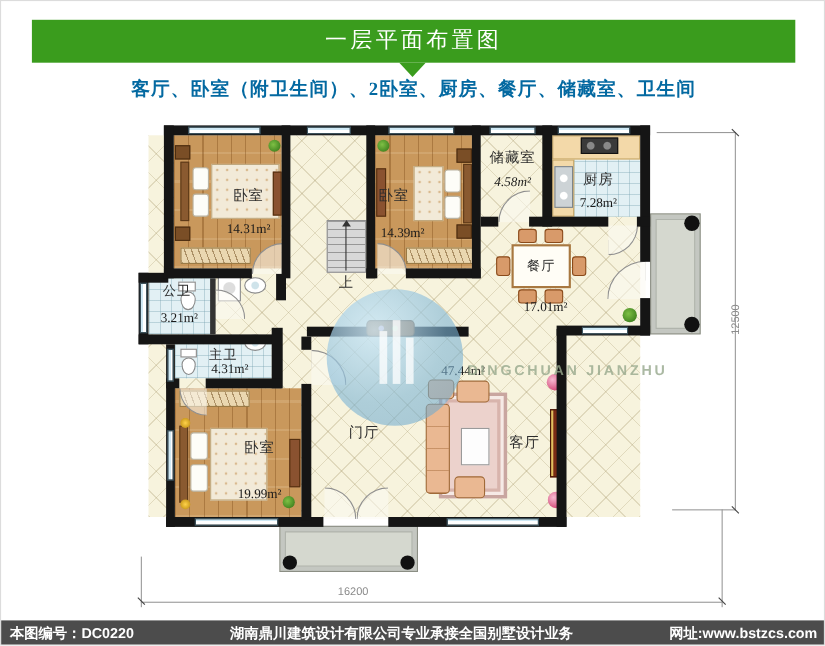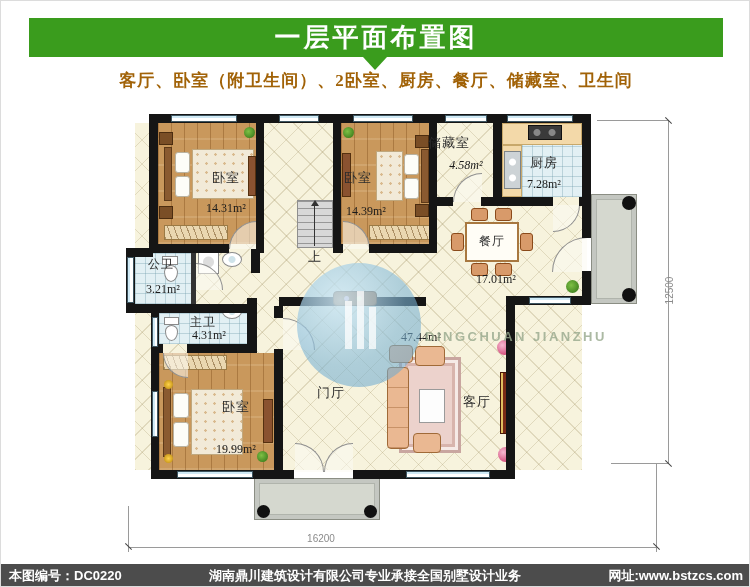--- a/index.html
+++ b/index.html
@@ -1,24 +1,24 @@
 <!DOCTYPE html>
 <html><head>
 <meta charset="utf-8">
 <style>
   html,body{margin:0;padding:0;background:#fff;}
   .page{position:relative;width:750px;height:587px;background:#fff;border:1px solid #dcdcdc;box-sizing:border-box;
         font-family:"Liberation Sans","DejaVu Sans",sans-serif;overflow:hidden;}
   .abs{position:absolute;}
   
   .titlebar{left:28px;top:17px;width:694px;height:39px;background:#3a9c1d;color:#fff;text-align:center;
-            line-height:39px;font-size:26px;font-weight:bold;letter-spacing:3px;}
+            line-height:39px;font-size:20px;font-weight:normal;letter-spacing:3px;}
   .tri{left:362px;top:56px;width:0;height:0;border-left:12px solid transparent;border-right:12px solid transparent;
        border-top:13px solid #3a9c1d;}
-  .subtitle{left:0;top:68px;width:750px;text-align:center;font-size:17px;font-weight:bold;color:#a16207;
+  .subtitle{left:0;top:68px;width:750px;text-align:center;font-size:17px;font-weight:bold;color:#0369a1;
             font-family:"Liberation Serif","DejaVu Serif",serif;letter-spacing:1px;}
   
   .tile{background:#f7f3dd;background-image:
         repeating-linear-gradient(45deg,rgba(165,150,105,.28) 0 1px,transparent 1px 17px),
         repeating-linear-gradient(-45deg,rgba(165,150,105,.28) 0 1px,transparent 1px 17px);}
   .wood{background-color:#c9985c;background-image:
         repeating-linear-gradient(90deg,rgba(115,65,15,.35) 0 1px,transparent 1px 13px),
         repeating-linear-gradient(0deg,rgba(255,245,220,.14) 0 2px,transparent 2px 26px);}
   .bath{background:#e2f0f4;background-image:
         repeating-linear-gradient(0deg,rgba(110,155,170,.35) 0 1px,transparent 1px 10px),
@@ -233,21 +233,21 @@
        background-image:radial-gradient(circle,#cfe3ea 3px,transparent 4px);"></div>
   <div class="abs furn fixt" style="left:221px;top:303px;width:20px;height:15px;border-radius:50%;
        background-image:radial-gradient(circle,#cfe3ea 3px,transparent 4px);"></div>
   <div class="abs furn fixt" style="left:163px;top:316px;width:15px;height:8px;"></div>
   <div class="abs furn fixt" style="left:164px;top:324px;width:13px;height:16px;border-radius:50% 50% 50% 50%/40% 40% 60% 60%;"></div>
 
   <div class="abs rlabel" style="left:195px;top:168px;width:60px;">卧室</div>
   <div class="abs alabel" style="left:185px;top:200px;width:80px;">14.31m²</div>
   <div class="abs rlabel" style="left:327px;top:168px;width:60px;">卧室</div>
   <div class="abs alabel" style="left:325px;top:203px;width:80px;">14.39m²</div>
-  <div class="abs rlabel" style="left:419px;top:133px;width:58px;">储藏室</div>
+  <div class="abs rlabel" style="left:436px;top:133px;width:58px;">储藏室</div>
   <div class="abs alabel" style="left:436px;top:157px;width:58px;font-style:italic;">4.58m²</div>
   <div class="abs rlabel" style="left:513px;top:153px;width:60px;font-family:Liberation Serif, serif;">厨房</div>
   <div class="abs alabel" style="left:513px;top:176px;width:60px;">7.28m²</div>
   <div class="abs alabel" style="left:460px;top:271px;width:70px;">17.01m²</div>
   <div class="abs rlabel" style="left:138px;top:255px;width:44px;font-size:12px;">公卫</div>
   <div class="abs alabel" style="left:134px;top:281px;width:56px;">3.21m²</div>
   <div class="abs rlabel" style="left:180px;top:313px;width:44px;font-size:12px;">主卫</div>
   <div class="abs alabel" style="left:180px;top:327px;width:56px;">4.31m²</div>
   <div class="abs rlabel" style="left:205px;top:397px;width:60px;">卧室</div>
   <div class="abs alabel" style="left:195px;top:441px;width:80px;">19.99m²</div>

